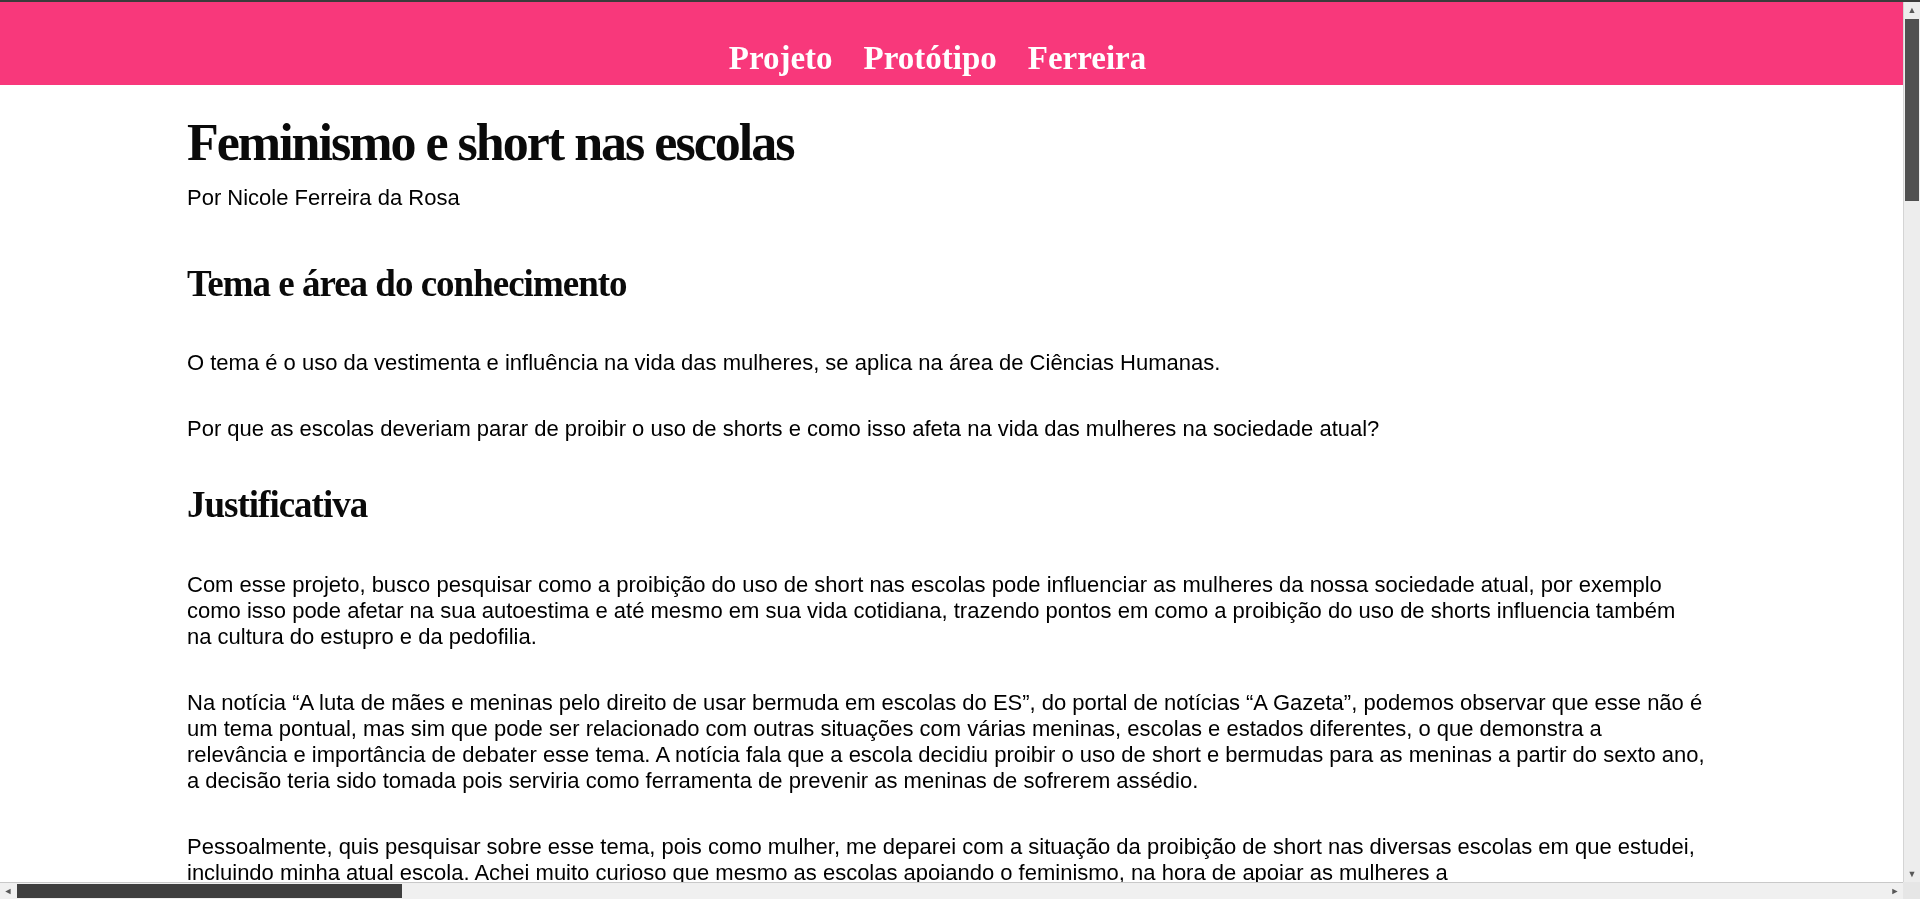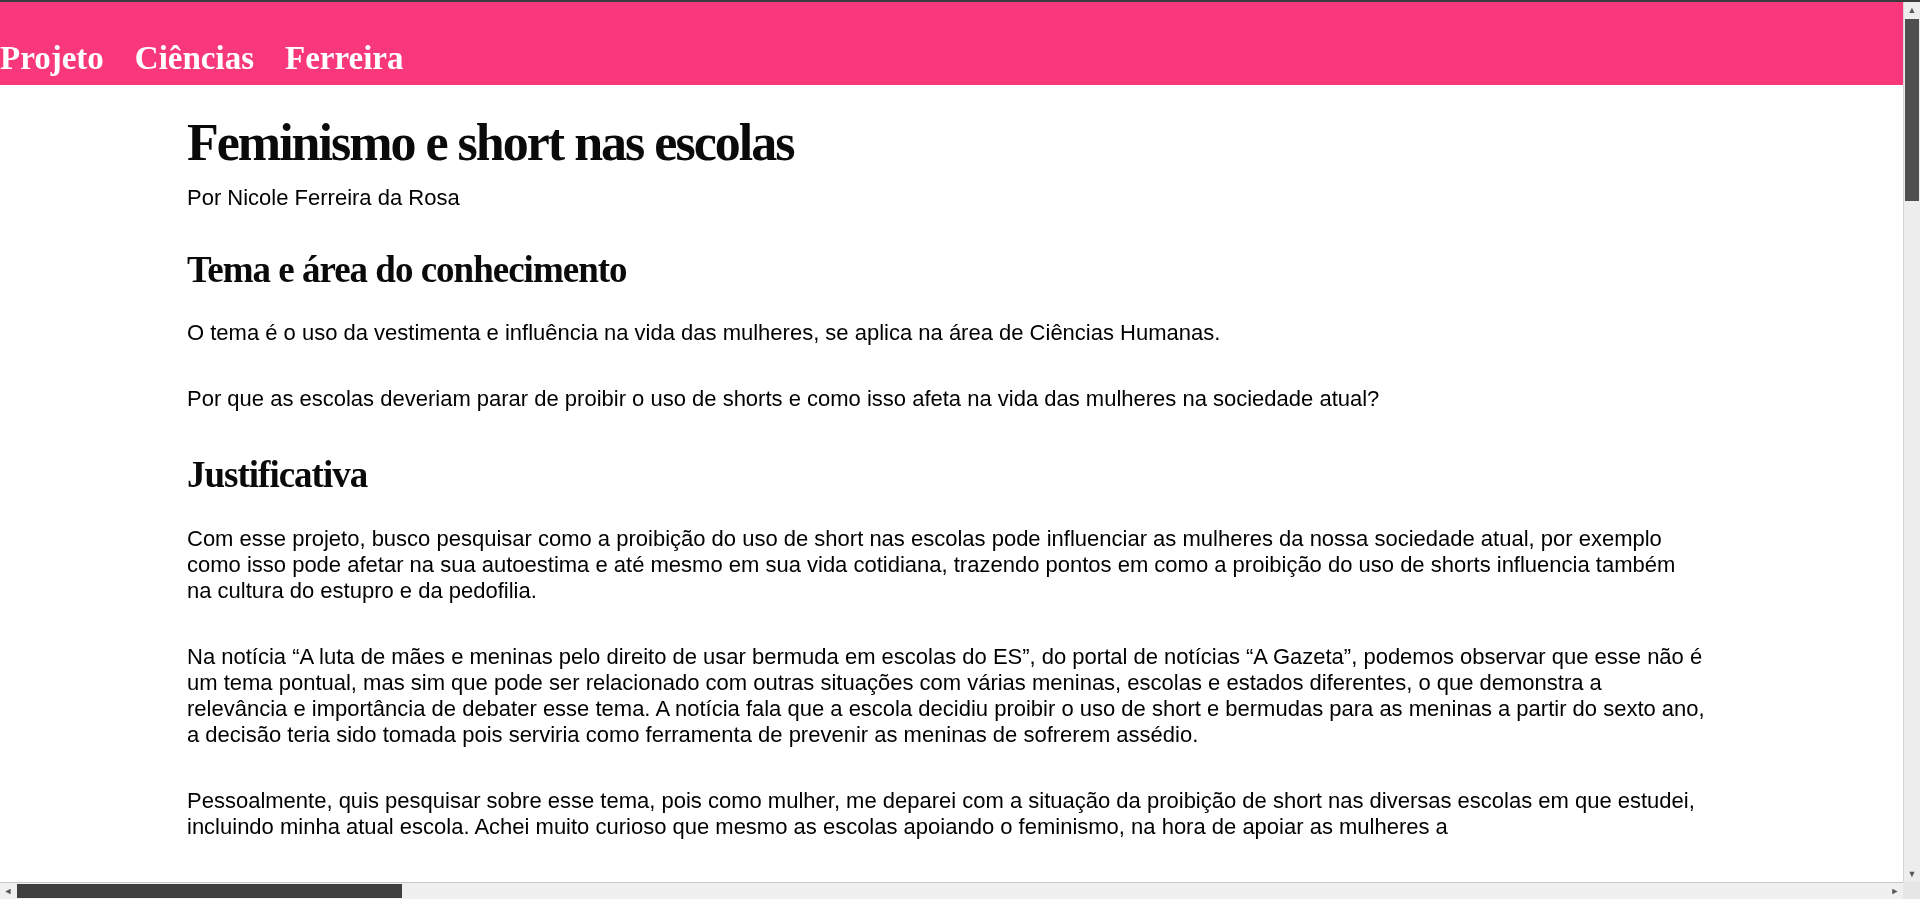--- a/index.html
+++ b/index.html
@@ -14,21 +14,21 @@
     position: fixed; top: 0; left: 0;
     width: 1920px; height: 2px;
     background: #3b3b3b; z-index: 40;
   }
   
   .site-header {
     position: fixed; top: 2px; left: 0;
     width: 1903px; height: 83px;
     background: #F8387B;
     display: flex;
-    justify-content: flex-start;
+    justify-content: center;
     align-items: flex-end;
     padding: 0 28px 10px 0;
     z-index: 10;
   }
   .site-nav { display: flex; gap: 31px; }
   .site-nav a {
     color: #ffffff;
     text-decoration: none;
     font-family: "Liberation Serif", "DejaVu Serif", serif;
     font-weight: 700;
@@ -61,25 +61,25 @@
     color: #000;
   }
   .article h2 {
     font-family: "Liberation Serif", "DejaVu Serif", serif;
     font-weight: 700;
     font-size: 37px;
     letter-spacing: -1px;
     line-height: 1.15;
     color: #0a0a0a;
   }
-  .h2-tema        { margin-top: 38px; }
+  .h2-tema        { margin-top: 52px; }
   .h2-problema    { margin-top: 40px; }
   .h2-justificativa { margin-top: 42px; }
   .article p.body-text {
-    margin-top: 29px;
+    margin-top: 45px;
     font-size: 22px;
     line-height: 26px;
     color: #000;
   }
   .article p.body-text + p.body-text { margin-top: 40px; }
   
   .v-scrollbar {
     position: fixed; top: 2px; right: 0;
     width: 17px; height: 880px;
     background: #ededed;
@@ -131,21 +131,21 @@
   }
 </style>
 </head>
 <body>
 
 <div class="window-top-edge"></div>
 
 <header class="site-header">
   <nav class="site-nav">
     <a href="#">Projeto</a>
-    <a href="#">Ciências</a>
+    <a href="#">Protótipo</a>
     <a href="#">Ferreira</a>
   </nav>
 </header>
 
 <main class="page-content">
   <article class="article">
     <h1>Feminismo e short nas escolas</h1>
     <p class="byline">Por Nicole Ferreira da Rosa</p>
 
     <h2 class="h2-tema">Tema e área do conhecimento</h2>

